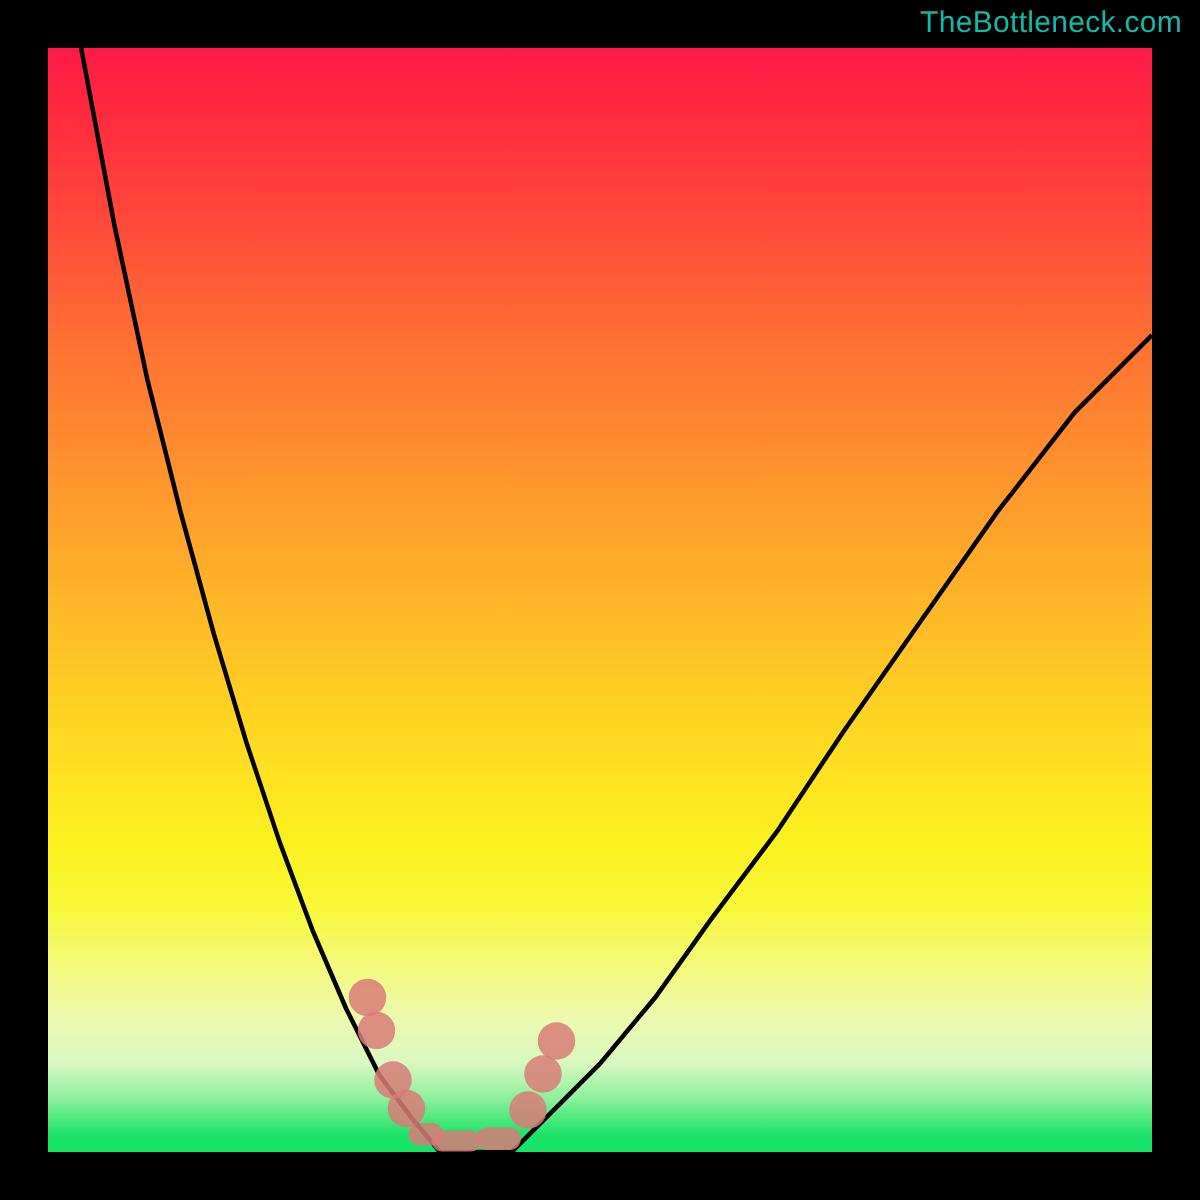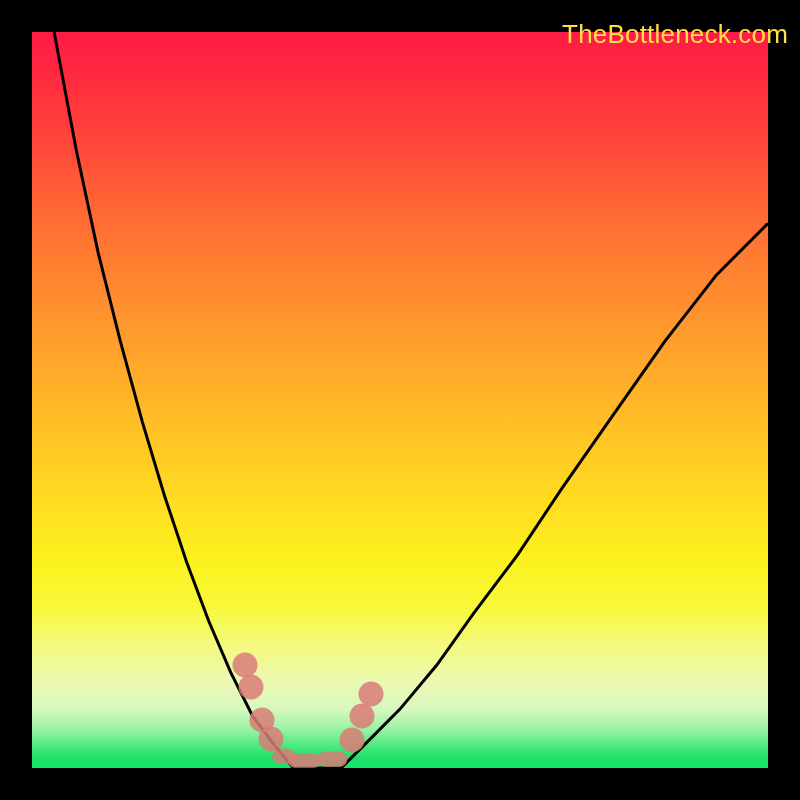--- a/index.html
+++ b/index.html
@@ -11,25 +11,25 @@
     overflow: hidden;
   }
   .container {
     position: relative;
     width: 800px;
     height: 800px;
     background: #000000;
   }
   .watermark {
     position: absolute;
-    top: 19px;
+    top: 4px;
     right: 12px;
-    color: #fde047;
+    color: #14b8a6;
     font-family: Arial, Helvetica, sans-serif;
-    font-size: 26px;
+    font-size: 20px;
     letter-spacing: 0.2px;
     z-index: 10;
   }
   .plot-frame {
     position: absolute;
     left: 32px;
     top: 32px;
     width: 736px;
     height: 736px;
     overflow: hidden;

